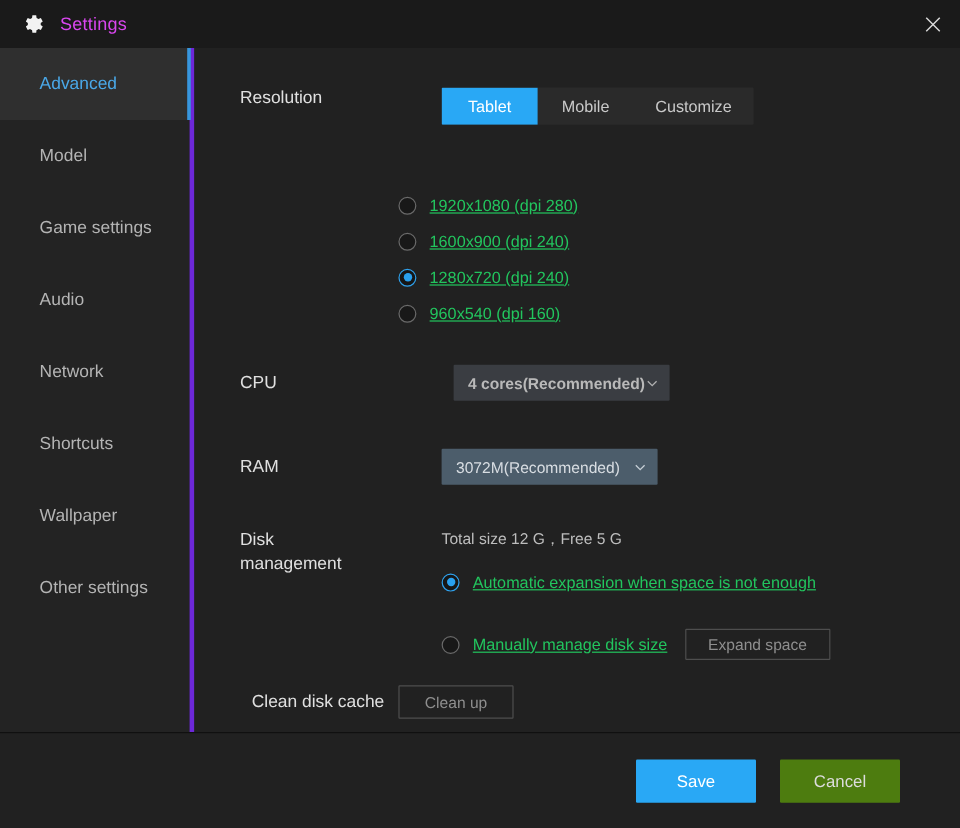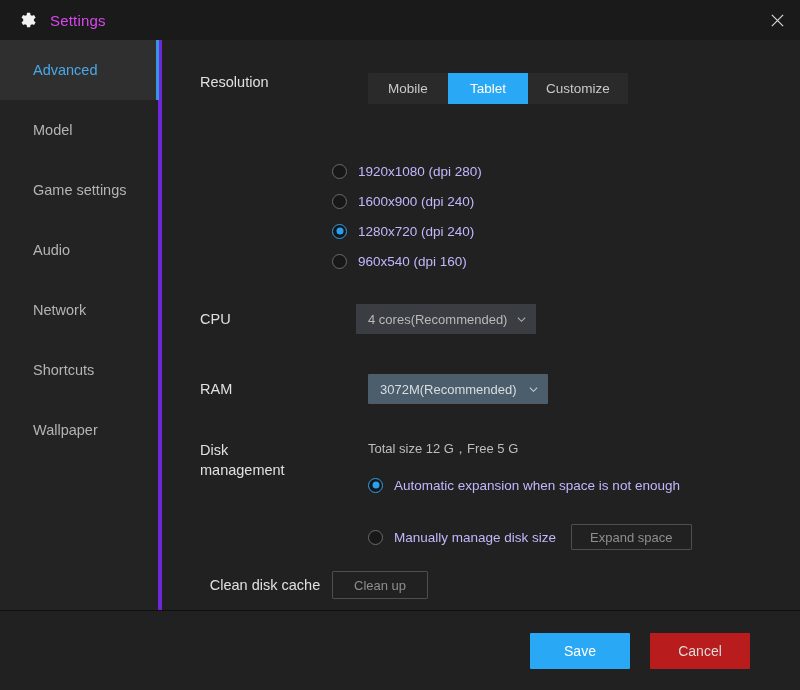--- a/index.html
+++ b/index.html
@@ -99,21 +99,21 @@
     width: 15px; height: 15px; border-radius: 50%;
     border: 1px solid #6a6a6a; background: #181818;
     flex: 0 0 15px; position: relative; margin-right: 11px;
   }
   .radio.on { border: 1px solid #2fa1ec; background: #161616; }
   .radio.on::after {
     content: ""; position: absolute;
     left: 50%; top: 50%; transform: translate(-50%,-50%);
     width: 7px; height: 7px; border-radius: 50%; background: #29a0ee;
   }
-  .radio-label { color: #c4b5fd; font-size: 13.5px; }
+  .radio-label { color: #22c55e; font-size: 13.5px; text-decoration: underline; }
 
   
   .dropdown {
     width: 180px; height: 30px;
     display: flex; align-items: center; justify-content: space-between;
     padding: 0 9px 0 12px;
     font-size: 13px; color: #b9b9b9;
     cursor: pointer;
     border-radius: 1px;
   }
@@ -140,21 +140,21 @@
     border-top: 1px solid #101010;
     display: flex; align-items: center; justify-content: flex-end;
     padding-right: 50px;
   }
   .btn {
     height: 36px; min-width: 100px;
     display: inline-flex; align-items: center; justify-content: center;
     font-size: 14px; cursor: pointer; border-radius: 1px;
   }
   .btn-primary { background: #29a8f5; color: #fff; margin-right: 20px; }
-  .btn-secondary { background: #b91c1c; color: #dcdcdc; }
+  .btn-secondary { background: #4d7c0f; color: #dcdcdc; }
 </style>
 </head>
 <body>
 
 <div class="window">
 
   <div class="titlebar">
     <span>
       <svg class="gear-icon" viewBox="0 0 24 24" fill="#f2f2f2">
         <path d="M12 8.6a3.4 3.4 0 1 0 0 6.8 3.4 3.4 0 0 0 0-6.8zm0 5.2a1.8 1.8 0 1 1 0-3.6 1.8 1.8 0 0 1 0 3.6z"></path>
@@ -186,33 +186,36 @@
       </div>
       <div class="side-item">
         <span>Network</span>
       </div>
       <div class="side-item">
         <span>Shortcuts</span>
       </div>
       <div class="side-item">
         <span>Wallpaper</span>
       </div>
+      <div class="side-item">
+        <span>Other settings</span>
+      </div>
     </nav>
 
     <section class="content">
 
       <div class="row" style="left:38px; top:33px;">
         <div class="row-label">Resolution</div>
         <div style="margin-left:38px;">
           <div class="tabgroup">
+            <div class="tab active">
+              <span>Tablet</span>
+            </div>
             <div class="tab">
               <span>Mobile</span>
-            </div>
-            <div class="tab active">
-              <span>Tablet</span>
             </div>
             <div class="tab">
               <span>Customize</span>
             </div>
           </div>
         </div>
       </div>
 
       <div style="position:absolute; left:170px; top:116px;">
         <div class="radio-line">
@@ -228,21 +231,21 @@
           <span class="radio-label">1280x720  (dpi 240)</span>
         </div>
         <div class="radio-line">
           <span class="radio"></span>
           <span class="radio-label">960x540  (dpi 160)</span>
         </div>
       </div>
 
       <div class="row" style="left:38px; top:264px; align-items:center;">
         <div class="row-label">CPU</div>
-        <div class="dropdown plain" style="margin-left:26px;">
+        <div class="dropdown plain" style="margin-left:48px;font-weight:bold;">
           <span>4 cores(Recommended)</span>
           <svg class="chev" viewBox="0 0 12 12">
             <path d="M2 4 L6 8 L10 4" stroke="#c4c4c4" stroke-width="1.2" fill="none"></path>
           </svg>
         </div>
       </div>
 
       <div class="row" style="left:38px; top:334px; align-items:center;">
         <div class="row-label">RAM</div>
         <div class="dropdown hover" style="margin-left:38px;">

